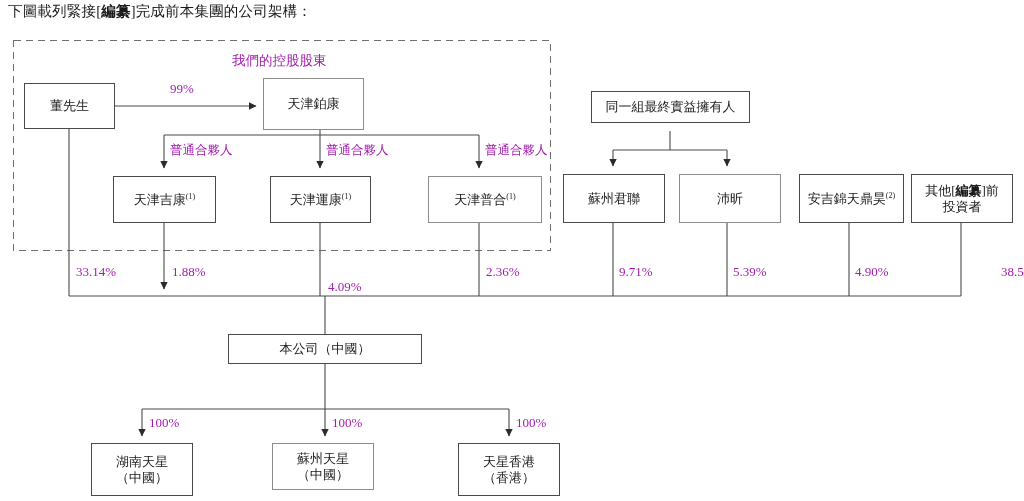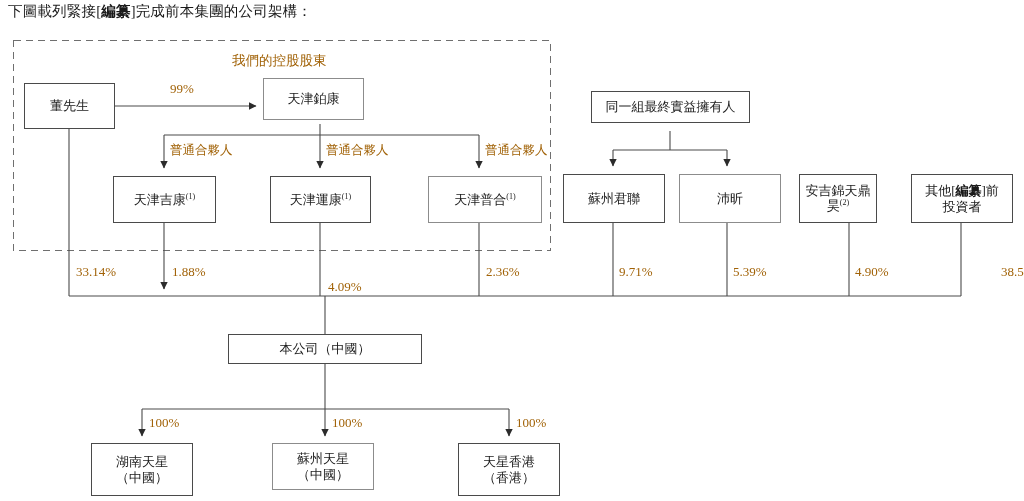--- a/index.html
+++ b/index.html
@@ -20,21 +20,21 @@
     border:1px solid #4a4a4a;background:#ffffff;
     display:flex;align-items:center;justify-content:center;
     text-align:center;font-size:13px;line-height:1.18;
     padding:1px 2px;
   }
   .node.soft{border-color:#8c8c8c;}
   .node .sup{font-size:8px;vertical-align:super;}
   .node b{font-weight:bold;}
   .lbl{
     position:absolute;font-size:12.5px;white-space:nowrap;
-    color:#a16207;
+    color:#a21caf;
   }
   .lbl.pct{font-size:13px;}
   .lbl.grp{font-size:13.5px;}
   .two-line{display:block;}
 </style>
 </head>
 <body>
 
 <div id="stage">
 
@@ -89,21 +89,21 @@
       <line x1="509" y1="409" x2="509" y2="436" marker-end="url(#ah)"></line>
     </g>
   </svg>
 
   <div class="lbl grp" style="left:232px;top:52px;">我們的控股股東</div>
 
   <div class="node" style="left:24px;top:83px;width:91px;height:46px;">
     <span>董先生</span>
   </div>
 
-  <div class="node soft" style="left:263px;top:78px;width:101px;height:42px;">
+  <div class="node soft" style="left:263px;top:78px;width:101px;height:52px;">
     <span>天津鉑康</span>
   </div>
 
   <div class="node" style="left:113px;top:176px;width:103px;height:47px;">
     <span><span>天津吉康</span><span class="sup">(1)</span></span>
   </div>
 
   <div class="node" style="left:270px;top:176px;width:101px;height:47px;">
     <span><span>天津運康</span><span class="sup">(1)</span></span>
   </div>
@@ -117,21 +117,21 @@
   </div>
 
   <div class="node" style="left:563px;top:174px;width:102px;height:49px;">
     <span>蘇州君聯</span>
   </div>
 
   <div class="node soft" style="left:679px;top:174px;width:102px;height:49px;">
     <span>沛昕</span>
   </div>
 
-  <div class="node" style="left:799px;top:174px;width:78px;height:49px;">
+  <div class="node" style="left:799px;top:174px;width:105px;height:49px;">
     <span><span>安吉錦天鼎昊</span><span class="sup">(2)</span></span>
   </div>
 
   <div class="node" style="left:911px;top:174px;width:102px;height:49px;">
     <span>
       <span class="two-line"><span>其他[</span><b>編纂</b><span>]前</span></span>
       <span class="two-line">投資者</span>
     </span>
   </div>
 

